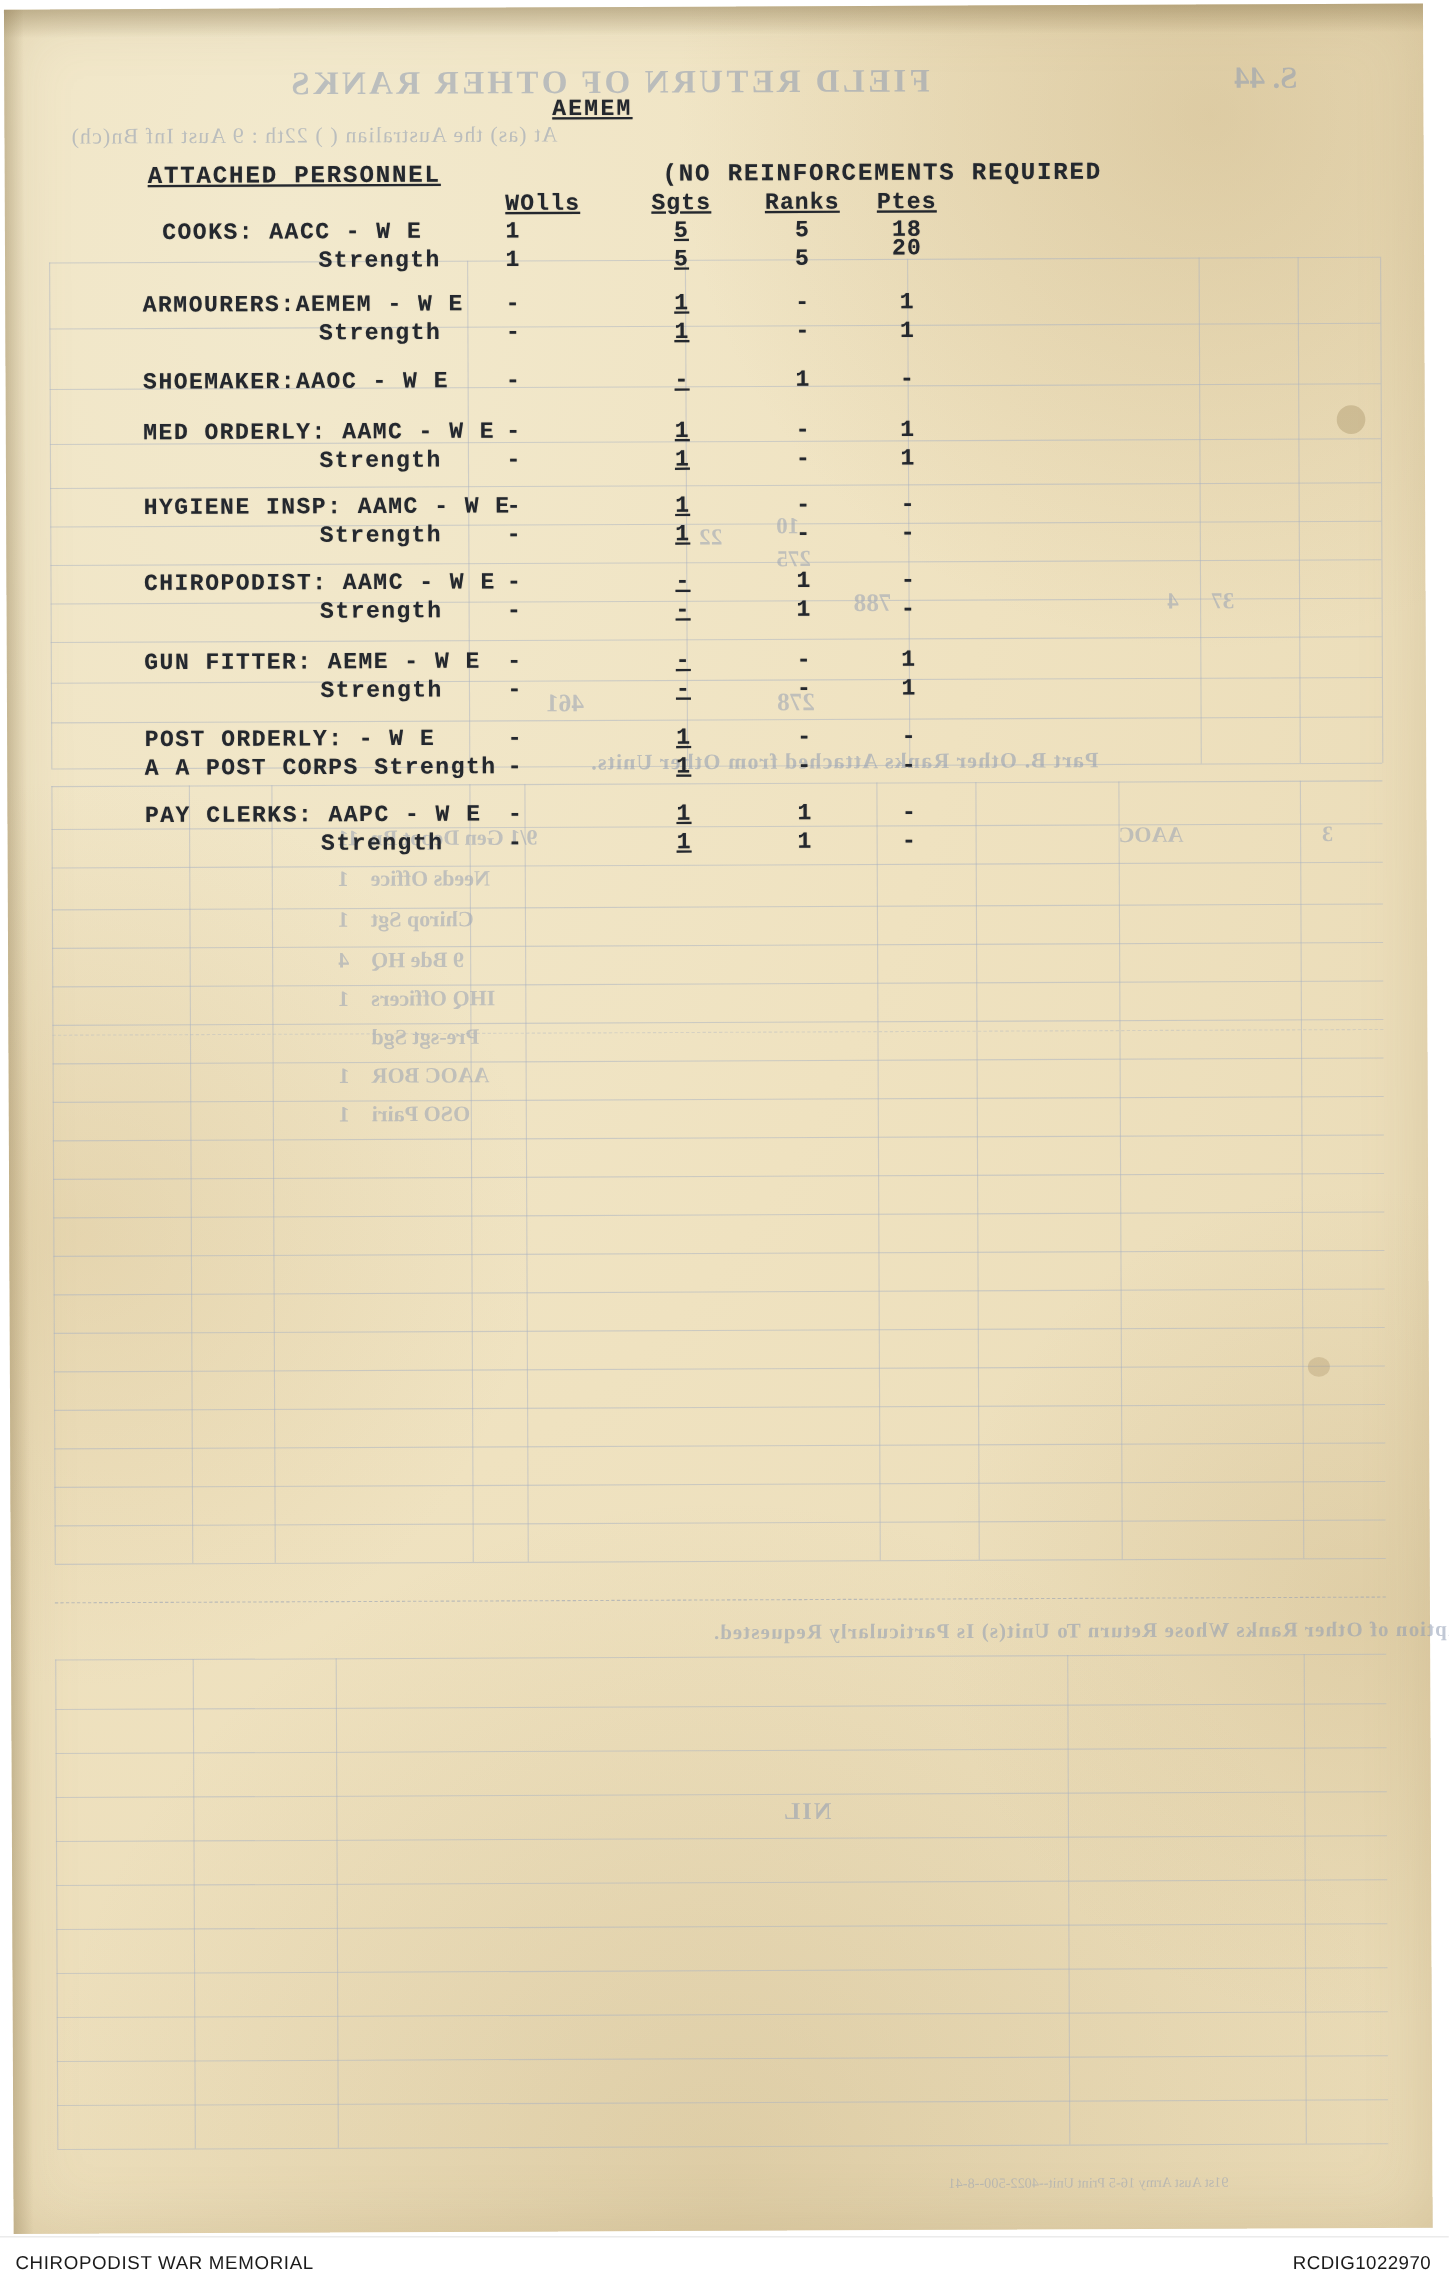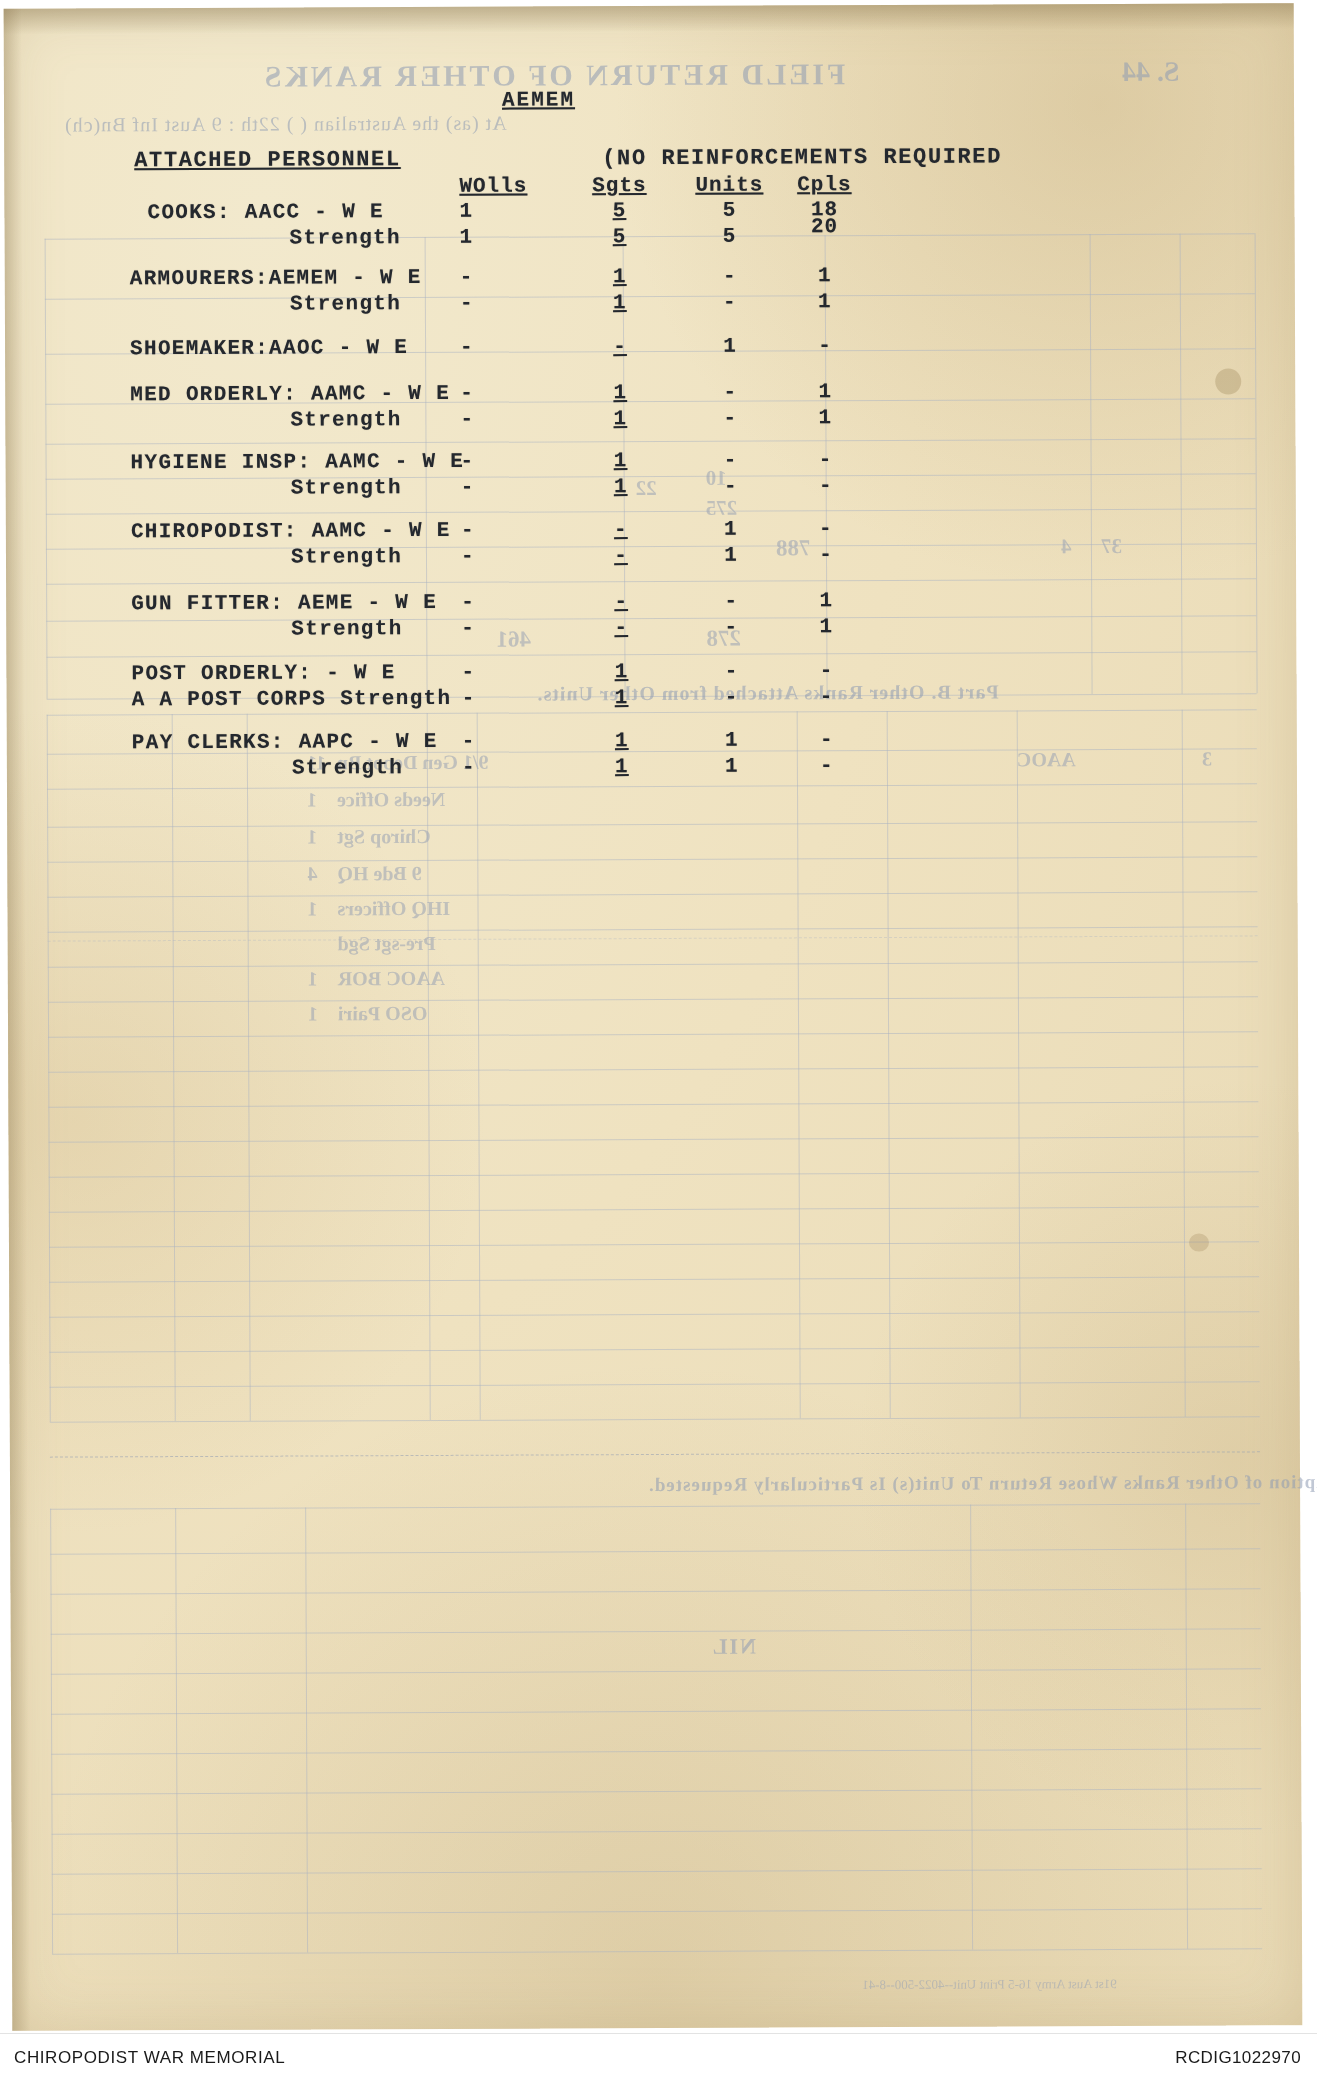--- a/index.html
+++ b/index.html
@@ -331,22 +331,22 @@
     <div class="stain" style="left:1210px; top:365px; width:26px; height:26px; background:rgba(150,125,80,0.30);"></div>
     <div class="stain" style="left:1180px; top:1230px; width:20px; height:18px; background:rgba(150,125,80,0.25);"></div>
 
     <div class="typed notes-title u" style="left:498px; top:82px;">AEMEM</div>
 
     <div class="typed hdr u" style="left:130px; top:140px;">ATTACHED PERSONNEL</div>
     <div class="typed hdr" style="left:598px; top:140px;">(NO REINFORCEMENTS REQUIRED</div>
 
     <div class="typed colhdr col-wo" style="top:168px;">WOlls</div>
     <div class="typed colhdr col-sgt" style="top:168px;">Sgts</div>
-    <div class="typed colhdr col-cpl" style="top:168px;">Units</div>
-    <div class="typed colhdr col-pte" style="top:168px;">Cpls</div>
+    <div class="typed colhdr col-cpl" style="top:168px;">Ranks</div>
+    <div class="typed colhdr col-pte" style="top:168px;">Ptes</div>
 
     <div class="typed lbl" style="left:143px; top:193px;">COOKS:  AACC - W E</div>
     <div class="typed val col-wo" style="top:193px;">1</div>
     <div class="typed val col-sgt" style="top:193px;">5</div>
     <div class="typed val col-cpl" style="top:193px;">5</div>
     <div class="typed val col-pte" style="top:193px;">18</div>
 
     <div class="typed lbl" style="left:285px; top:219px;">Strength</div>
     <div class="typed val col-wo" style="top:219px;">1</div>
     <div class="typed val col-sgt" style="top:219px;">5</div>

